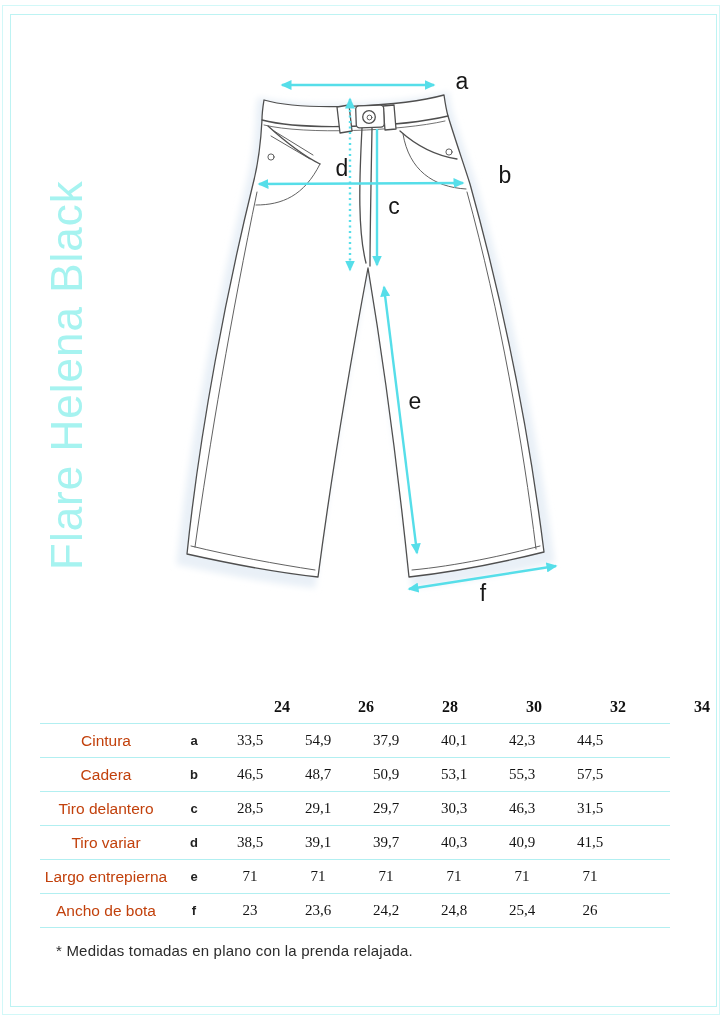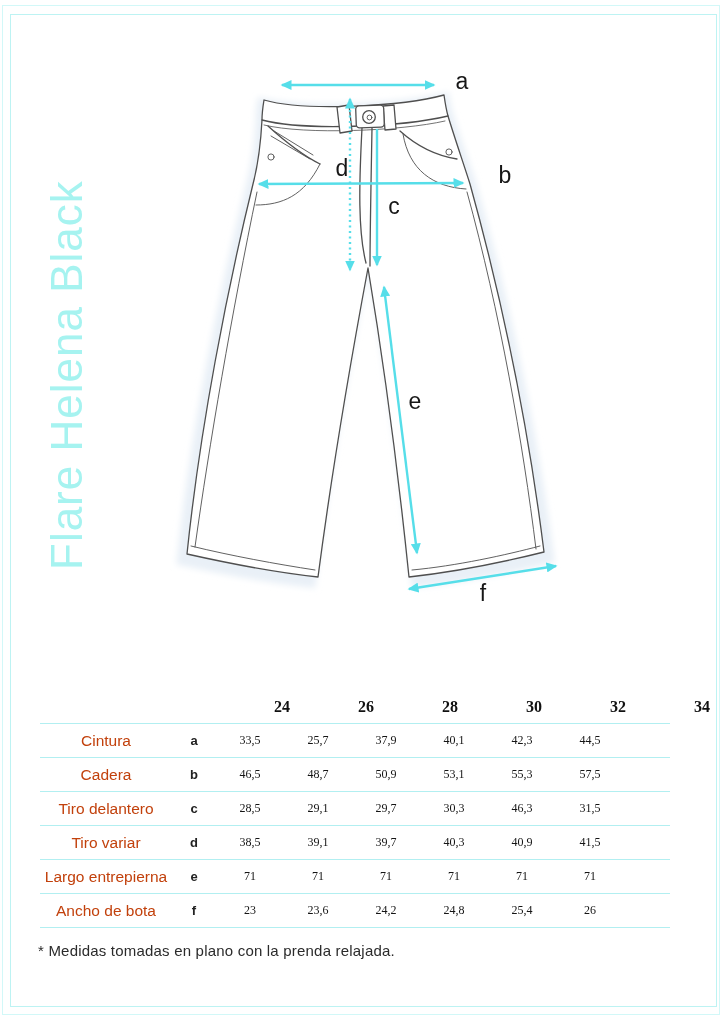--- a/index.html
+++ b/index.html
@@ -41,23 +41,23 @@
     display:grid;
     grid-template-columns:132px 44px repeat(6,68px) 1fr;
     align-items:center;height:33px;
     border-bottom:1.5px solid #b2eff1;
   }
   .t-row.head{border-bottom:1.5px solid #b2eff1;gap:16px;}
   .cell{text-align:center;}
   .cell.rlabel{font-size:15.5px;color:#c2410c;}
   .cell.letter{font-size:13px;font-weight:600;color:#222;}
   .cell.shead{font-family:"Liberation Serif",serif;font-weight:bold;font-size:16px;color:#111;}
-  .cell.val{font-family:"Liberation Serif",serif;font-size:12px;color:#141414;}
-  
-  .footnotes{position:absolute;left:38px;top:939px;font-size:15px;line-height:23px;color:#2b2b2b;letter-spacing:.2px;}
+  .cell.val{font-family:"Liberation Serif",serif;font-size:15px;color:#141414;}
+  
+  .footnotes{position:absolute;left:56px;top:939px;font-size:15px;line-height:23px;color:#2b2b2b;letter-spacing:.2px;}
 </style>
 </head>
 <body>
 
 <div class="page">
 
   <div class="frame-outer"></div>
   <div class="frame-inner"></div>
 
   <div class="v-title">Flare Helena Black</div>
@@ -146,21 +146,21 @@
       <div class="cell shead">30</div>
       <div class="cell shead">32</div>
       <div class="cell shead">34</div>
       <div class="cell"></div>
     </div>
 
     <div class="t-row">
       <div class="cell rlabel">Cintura</div>
       <div class="cell letter">a</div>
       <div class="cell val">33,5</div>
-      <div class="cell val">25,7</div>
+      <div class="cell val">54,9</div>
       <div class="cell val">37,9</div>
       <div class="cell val">40,1</div>
       <div class="cell val">42,3</div>
       <div class="cell val">44,5</div>
       <div class="cell"></div>
     </div>
 
     <div class="t-row">
       <div class="cell rlabel">Cadera</div>
       <div class="cell letter">b</div>

